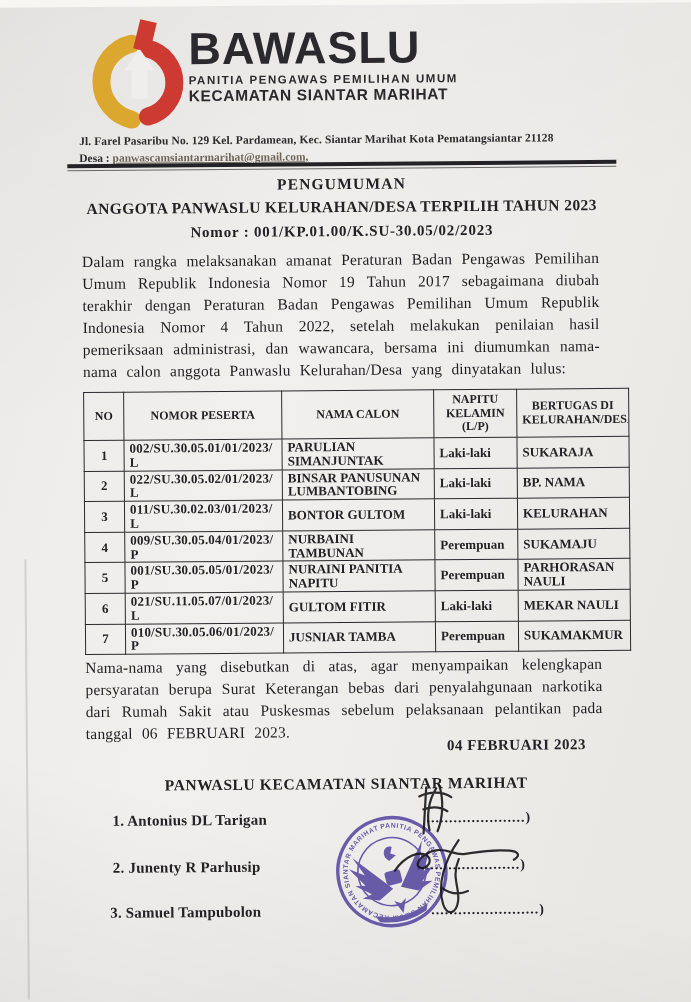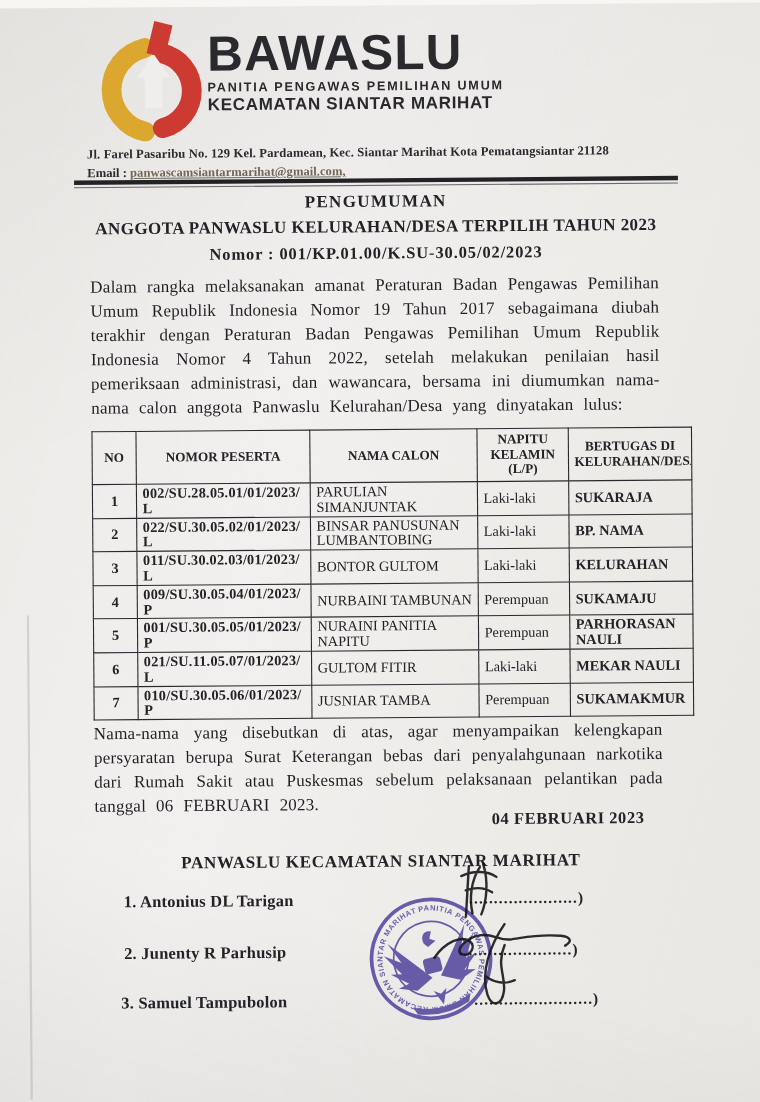--- a/index.html
+++ b/index.html
@@ -46,22 +46,22 @@
   table.roster{border-collapse:collapse;table-layout:fixed;width:545px;background:transparent;}
   table.roster th, table.roster td{
     border:1.6px solid #2a2a2e;
     padding:1px 5px;
     overflow:hidden;
   }
   table.roster th{font-size:12px;font-weight:700;text-align:center;line-height:1.15;}
   table.roster td{font-size:13px;line-height:13.8px;vertical-align:middle;}
   td.c-no{text-align:center;font-weight:700;}
   td.c-nomor{font-weight:700;word-break:break-all;letter-spacing:.2px;}
-  td.c-nama{font-weight:400;}
-  td.c-jk{font-weight:400;}
+  td.c-nama{font-weight:700;}
+  td.c-jk{font-weight:700;}
   td.c-tugas{font-weight:700;}
 
   .sign-heading{font-size:15.5px;font-weight:700;text-align:center;letter-spacing:.6px;}
   .sign-name{font-size:15px;font-weight:700;letter-spacing:.2px;}
   .dotline{font-size:14px;font-weight:700;letter-spacing:1px;color:#232327;}
 
   svg text{font-family:"Liberation Sans",sans-serif;}
 </style>
 </head>
 <body>
@@ -85,21 +85,21 @@
 
     <div class="abs" style="left:196px;top:20px;">
       <div class="org-name">BAWASLU</div>
       <div class="org-sub1">PANITIA PENGAWAS PEMILIHAN UMUM</div>
       <div class="org-sub2">KECAMATAN SIANTAR MARIHAT</div>
     </div>
 
     <div class="abs address" style="left:86px;top:128px;width:540px;">Jl. Farel Pasaribu No. 129 Kel. Pardamean, Kec. Siantar Marihat Kota Pematangsiantar 21128</div>
 
     <div class="abs email-row" style="left:86px;top:142px;">
-      <span>Email :</span>
+      <span>Desa :</span>
       <span class="email-link">panwascamsiantarmarihat@gmail.com,</span>
     </div>
 
     <div class="abs" style="left:74px;top:157px;width:549px;">
       <div class="rule-thick"></div>
       <div class="rule-thin"></div>
     </div>
 
     <div class="abs doc-title" style="left:88px;top:170px;width:520px;">
       <div class="t1">PENGUMUMAN</div>
@@ -122,21 +122,21 @@
           <th>NO</th>
           <th>NOMOR PESERTA</th>
           <th>NAMA CALON</th>
           <th>NAPITU KELAMIN (L/P)</th>
           <th>BERTUGAS DI KELURAHAN/DESA</th>
         </tr>
       </thead>
       <tbody>
         <tr style="height:30px">
           <td class="c-no">1</td>
-          <td class="c-nomor">002/SU.28.05.01/01/2023/L</td>
+          <td class="c-nomor">002/SU.30.05.01/01/2023/L</td>
           <td class="c-nama">PARULIAN SIMANJUNTAK</td>
           <td class="c-jk">Laki-laki</td>
           <td class="c-tugas">SUKARAJA</td>
         </tr>
         <tr style="height:30px">
           <td class="c-no">2</td>
           <td class="c-nomor">022/SU.30.05.02/01/2023/L</td>
           <td class="c-nama">BINSAR PANUSUNAN LUMBANTOBING</td>
           <td class="c-jk">Laki-laki</td>
           <td class="c-tugas">BP. NAMA</td>

